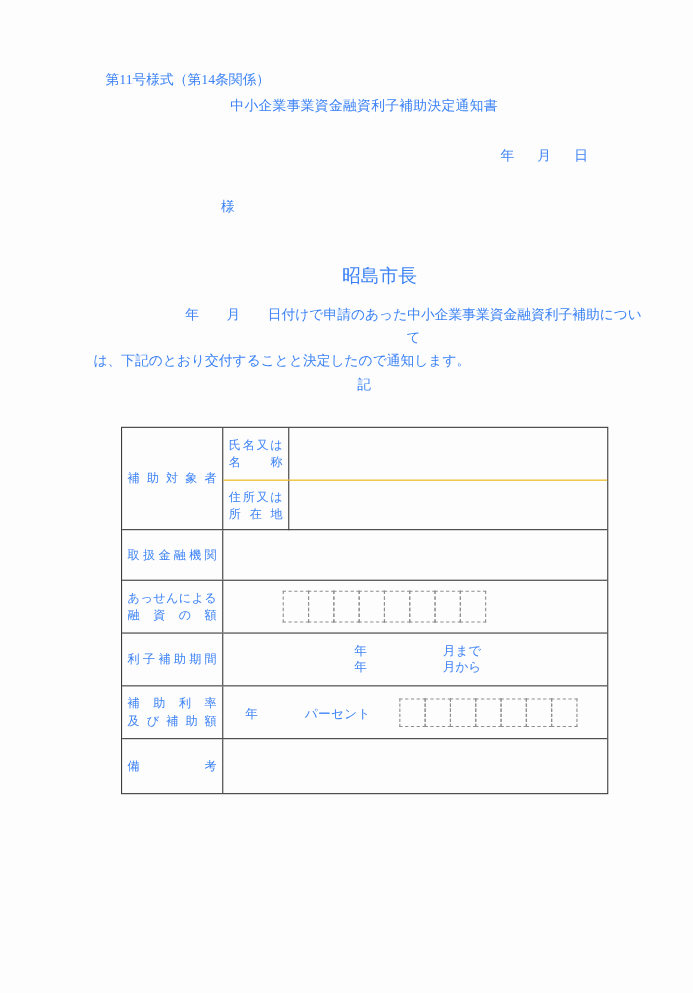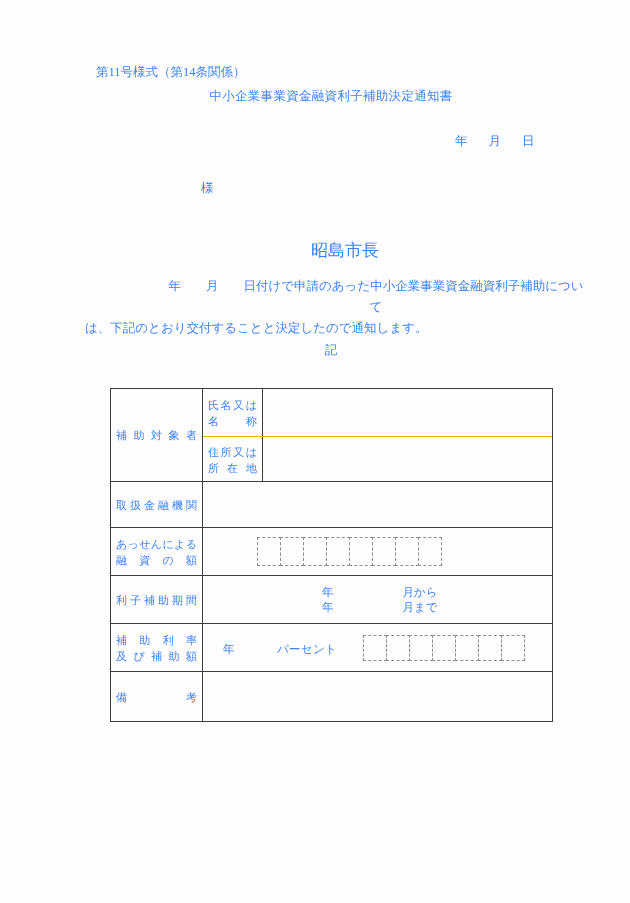--- a/index.html
+++ b/index.html
@@ -212,22 +212,22 @@
           </div>
       </div>
     </div>
 
     <div class="trow h-r4">
       <div class="lcell">
         <div class="jline">利 子 補 助 期 間</div>
       </div>
       <div class="vcell">
         <div class="period-value">
+          <div>年　　　　　　月まで</div>
           <div>年　　　　　　月から</div>
-          <div>年　　　　　　月まで</div>
         </div>
       </div>
     </div>
 
     <div class="trow h-r5">
       <div class="lcell">
         <div class="jline">補 助 利 率</div>
         <div class="jline">及 び 補 助 額</div>
       </div>
       <div class="vcell">

